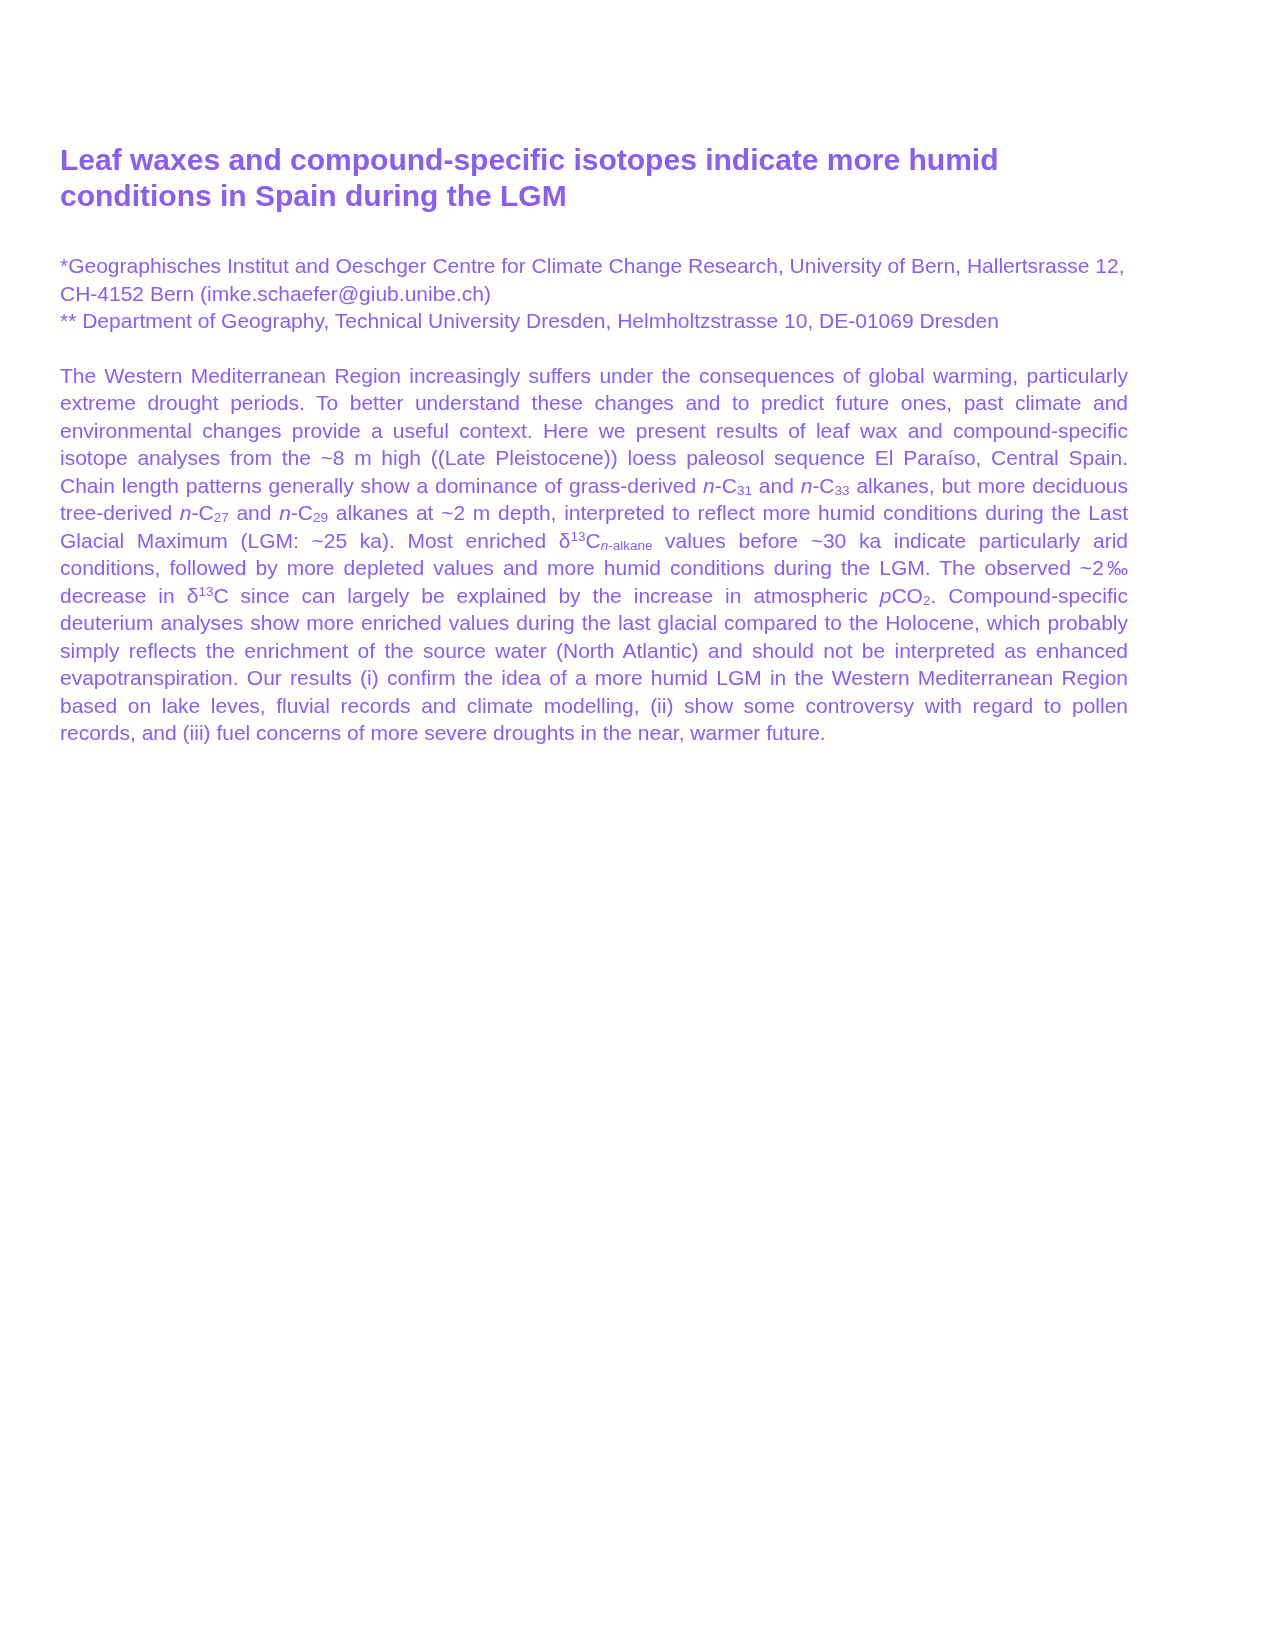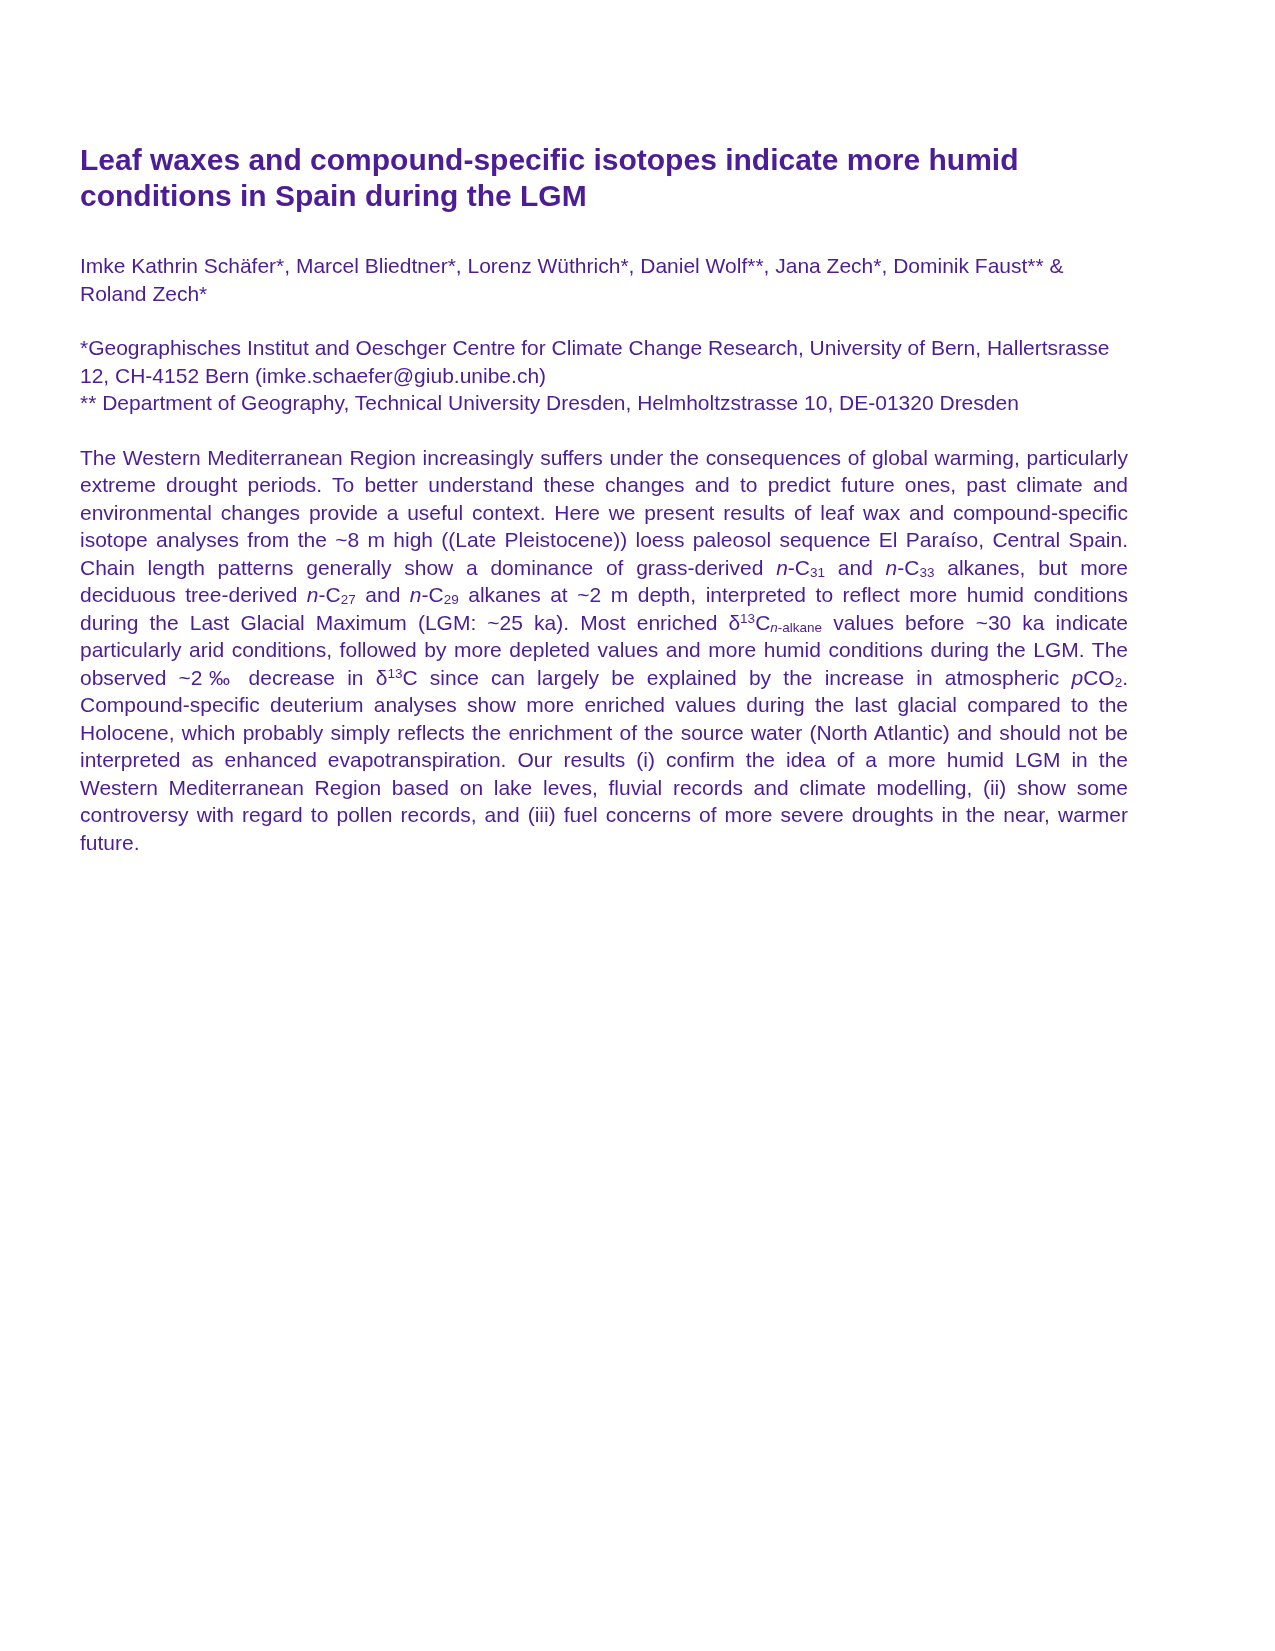--- a/index.html
+++ b/index.html
@@ -5,24 +5,24 @@
   html, body {
     margin: 0;
     padding: 0;
     background: #ffffff;
   }
   .page {
     position: relative;
     width: 1275px;
     height: 1455px;
     background: #ffffff;
-    color: #4c1d95;
+    color: #8b5cf6;
     font-family: "Liberation Sans", "DejaVu Sans", sans-serif;
     box-sizing: border-box;
-    padding: 142px 147px 0 80px;
+    padding: 142px 147px 0 60px;
     overflow: hidden;
   }
   .title {
     font-size: 30px;
     line-height: 36px;
     font-weight: bold;
     margin: 0 0 38px 0;
     letter-spacing: 0;
   }
   .authors {
@@ -49,22 +49,21 @@
   .rsub { vertical-align: -2px; }
   .rsup { vertical-align: 7px; }
 </style>
 </head>
 <body>
 
 <div class="page">
 
   <h1 class="title">Leaf waxes and compound-specific isotopes indicate more humid conditions in Spain during the LGM</h1>
 
-  <p class="authors">Imke Kathrin Schäfer*, Marcel Bliedtner*, Lorenz Wüthrich*, Daniel Wolf**, Jana Zech*, Dominik Faust** &amp; Roland Zech*</p>
 
   <div class="affiliations">
     <div>*Geographisches Institut and Oeschger Centre for Climate Change Research, University of Bern, Hallertsrasse 12, CH-4152 Bern (imke.schaefer@giub.unibe.ch)</div>
-    <div>** Department of Geography, Technical University Dresden, Helmholtzstrasse 10, DE-01320 Dresden</div>
+    <div>** Department of Geography, Technical University Dresden, Helmholtzstrasse 10, DE-01069 Dresden</div>
   </div>
 
   <p class="abstract"><span>The Western Mediterranean Region increasingly suffers under the consequences of global warming, particularly extreme drought periods. To better understand these changes and to predict future ones, past climate and environmental changes provide a useful context. Here we present results of leaf wax and compound-specific isotope analyses from the ~8 m high ((Late Pleistocene)) loess paleosol sequence El Paraíso, Central Spain. Chain length patterns generally show a dominance of grass-derived </span><span class="ri">n</span><span>-C</span><span class="rsub">31</span><span> and </span><span class="ri">n</span><span>-C</span><span class="rsub">33</span><span> alkanes, but more deciduous tree-derived </span><span class="ri">n</span><span>-C</span><span class="rsub">27</span><span> and </span><span class="ri">n</span><span>-C</span><span class="rsub">29</span><span> alkanes at ~2 m depth, interpreted to reflect more humid conditions during the Last Glacial Maximum (LGM: ~25 ka). Most enriched δ</span><span class="rsup">13</span><span>C</span><span class="ri rsub">n</span><span class="rsub">-alkane</span><span> values before ~30 ka indicate particularly arid conditions, followed by more depleted values and more humid conditions during the LGM. The observed ~2‰ decrease in δ</span><span class="rsup">13</span><span>C since can largely be explained by the increase in atmospheric </span><span class="ri">p</span><span>CO</span><span class="rsub">2</span><span>. Compound-specific deuterium analyses show more enriched values during the last glacial compared to the Holocene, which probably simply reflects the enrichment of the source water (North Atlantic) and should not be interpreted as enhanced evapotranspiration. Our results (i) confirm the idea of a more humid LGM in the Western Mediterranean Region based on lake leves, fluvial records and climate modelling, (ii) show some controversy with regard to pollen records, and (iii) fuel concerns of more severe droughts in the near, warmer future.</span></p>
 
 </div>
 
 </body></html>

